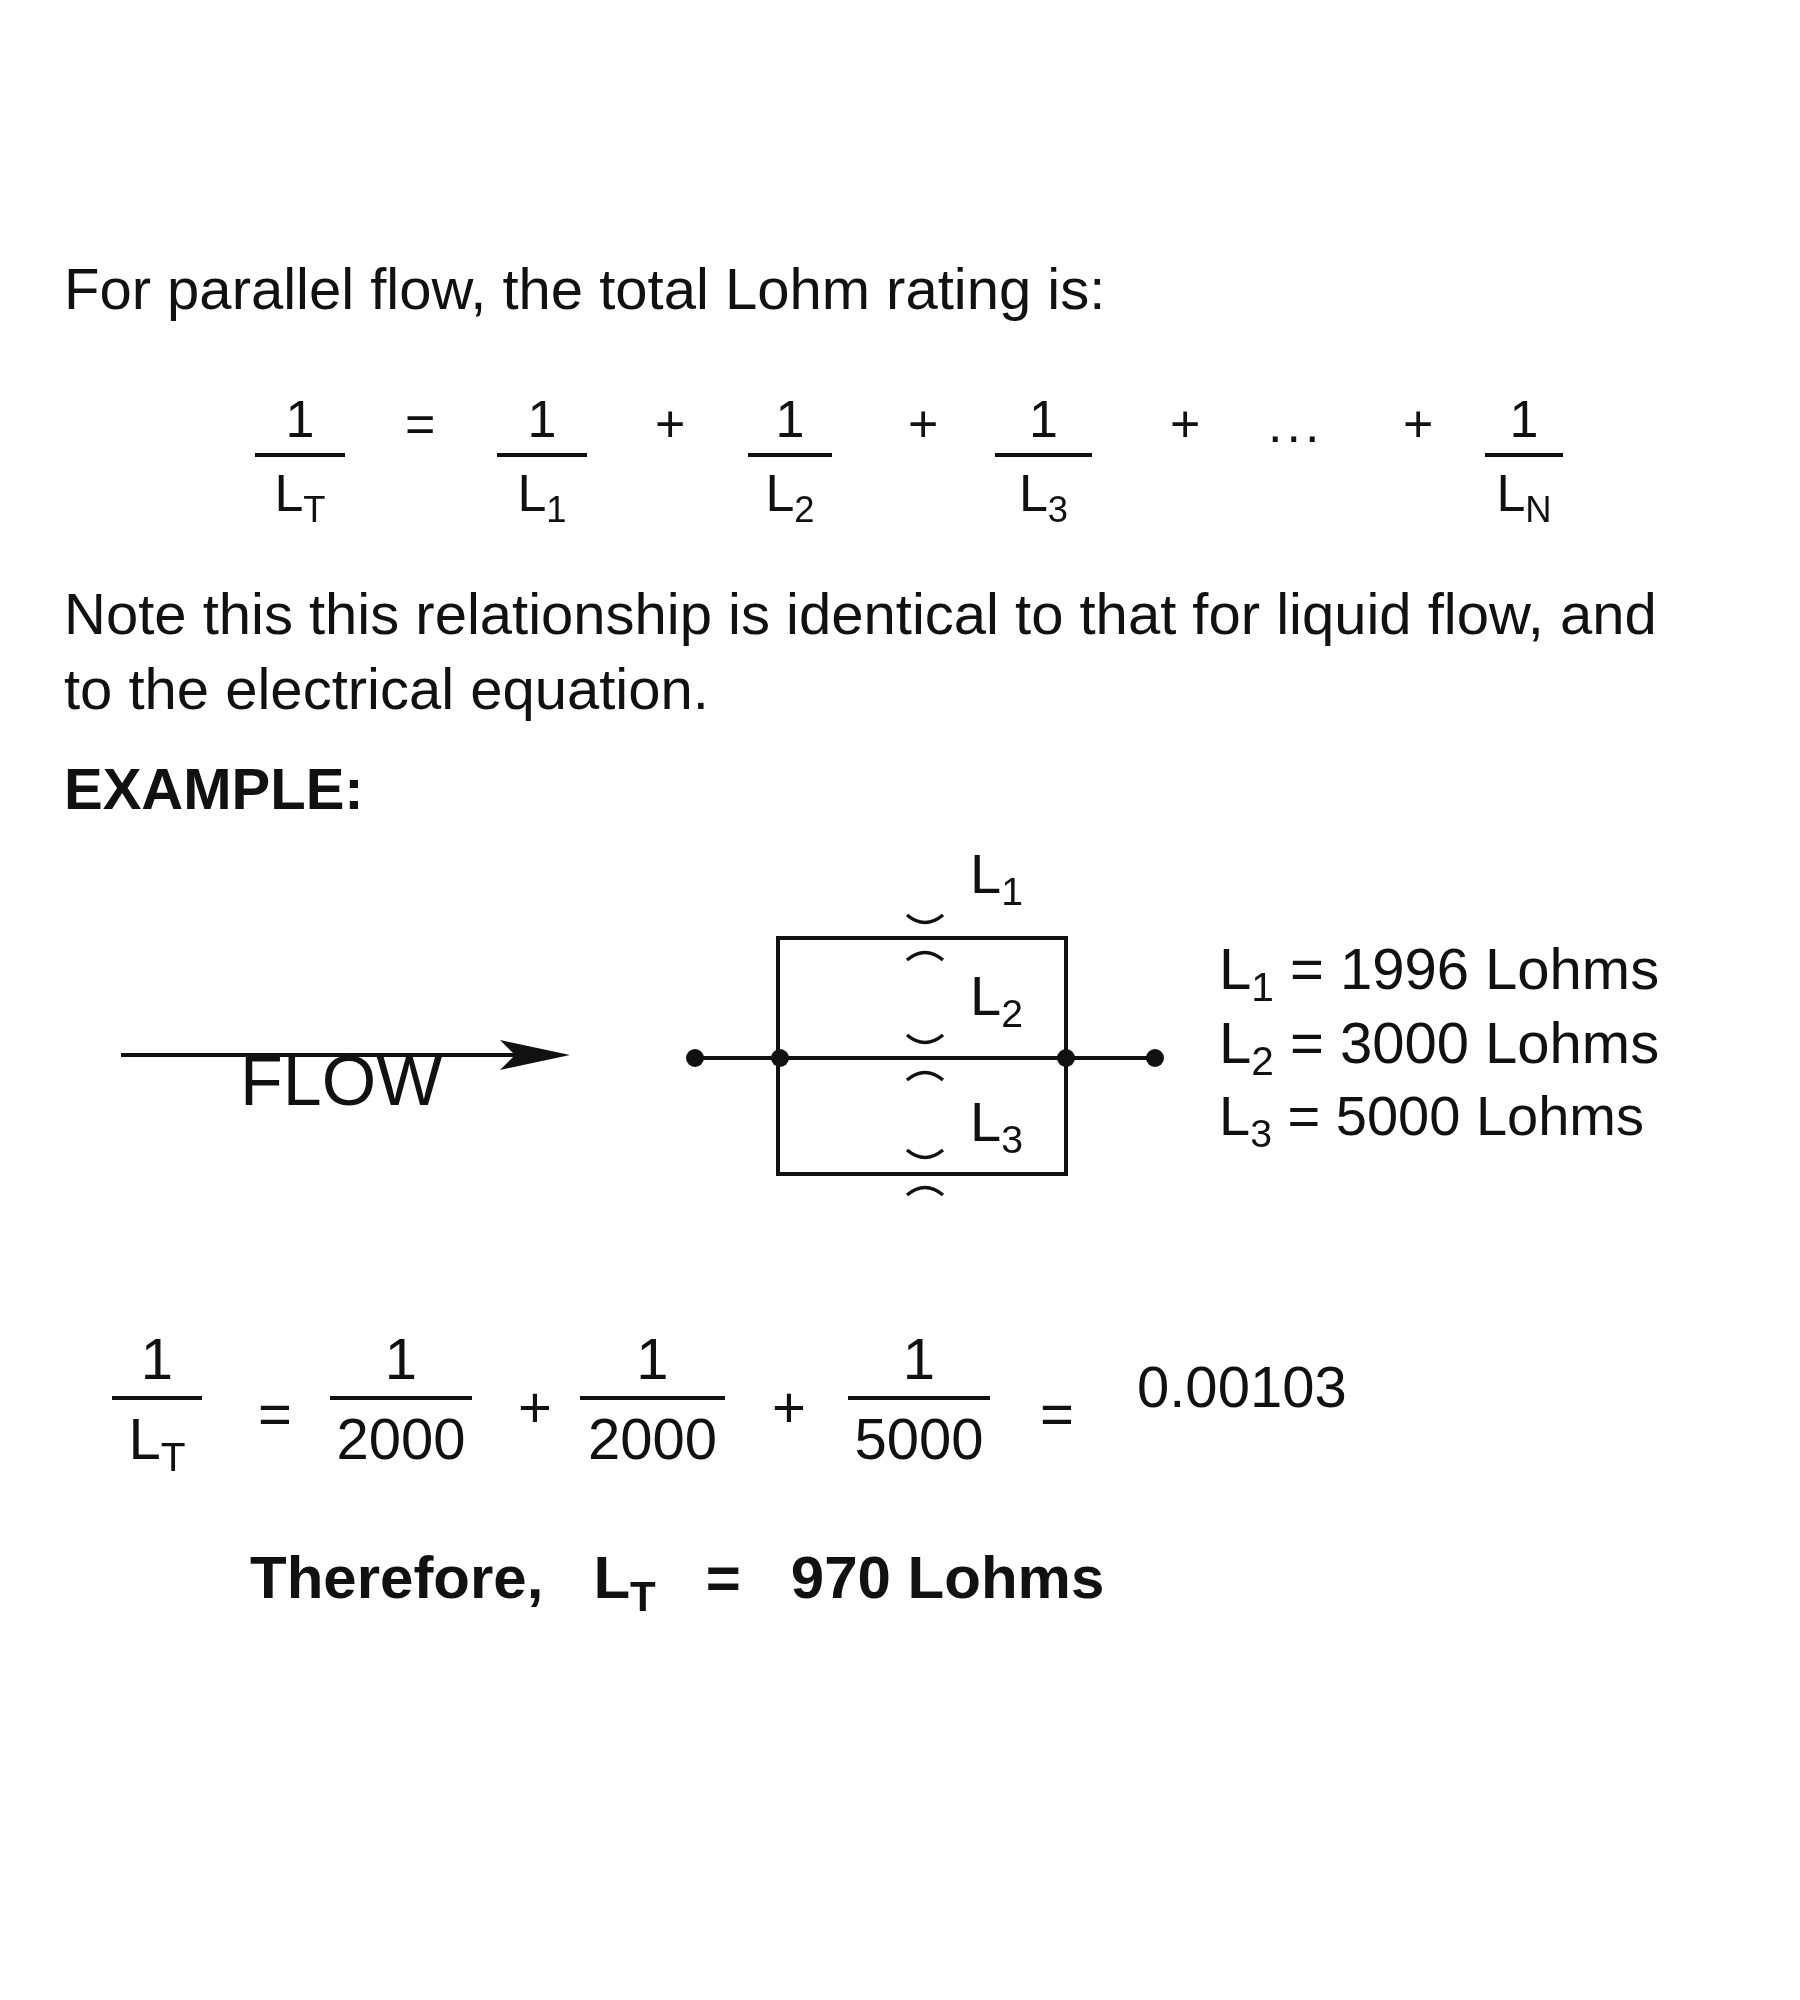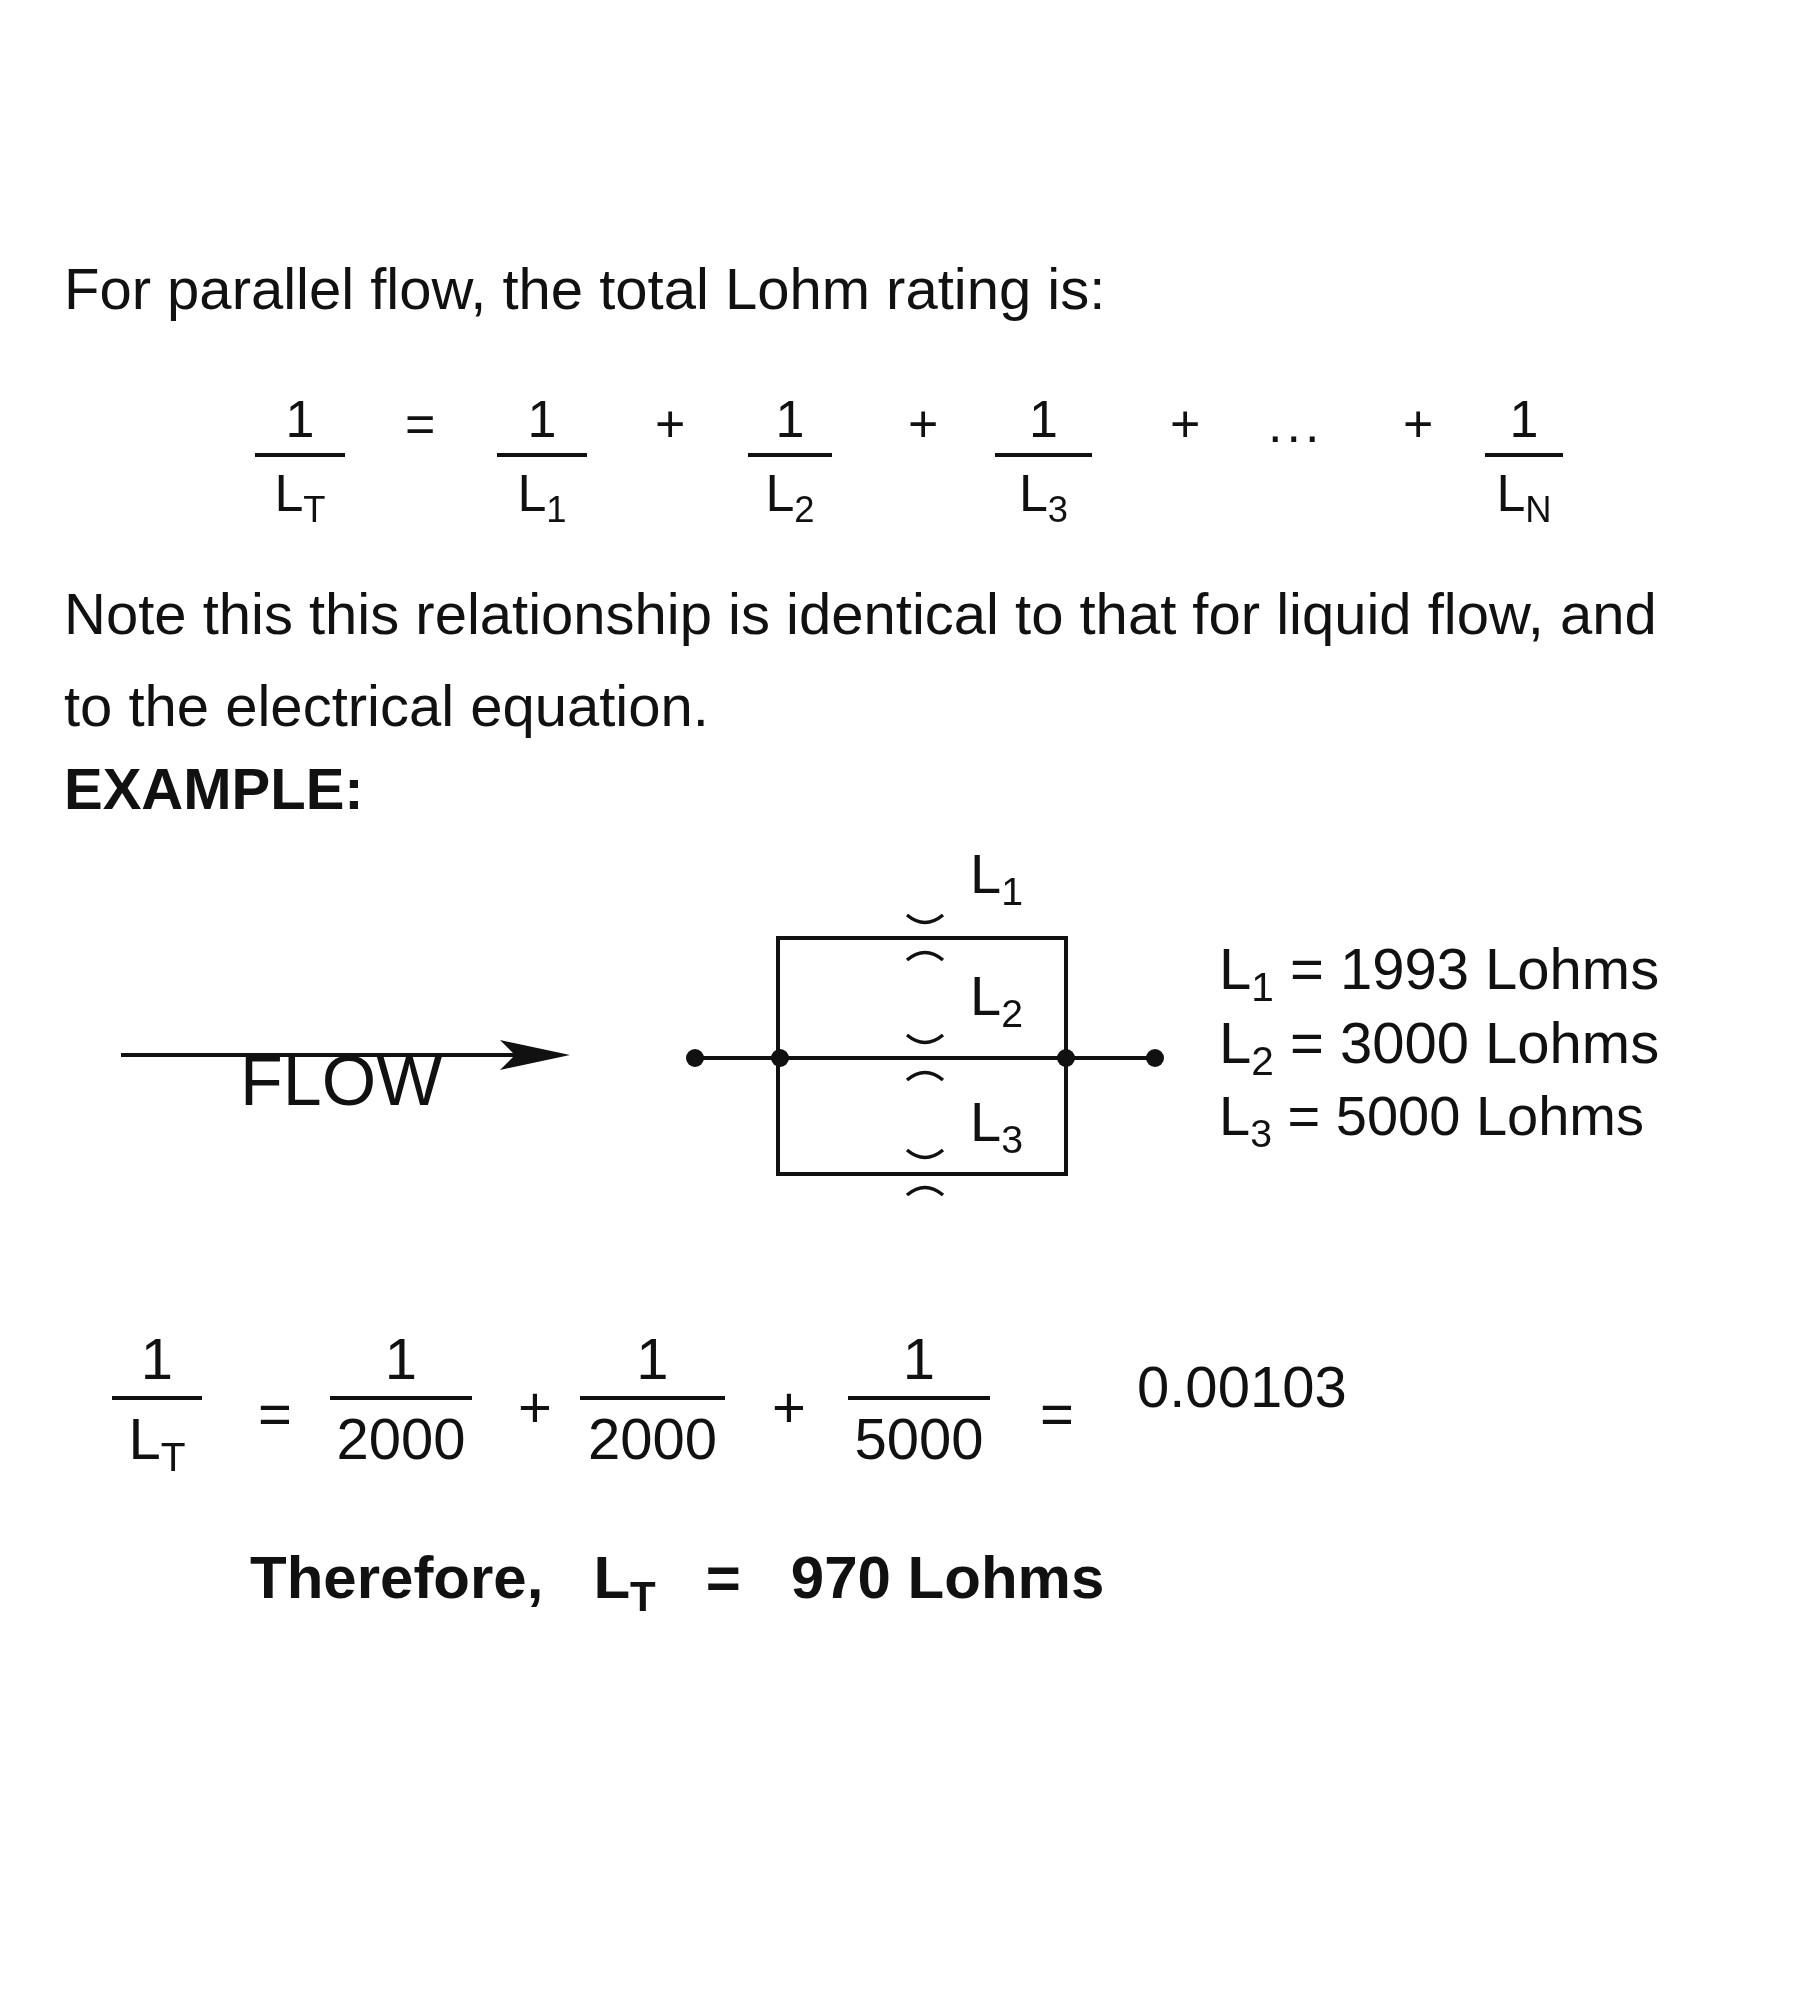--- a/index.html
+++ b/index.html
@@ -49,21 +49,21 @@
   <div class="op" style="left:1268px;top:398px;letter-spacing:4px;">...</div>
   <div class="op" style="left:1403px;top:398px;">+</div>
   <div class="frac" style="left:1485px;top:393px;width:78px;">
     <span class="num">1</span>
     <span class="bar"></span>
     <span class="den"><span>L</span><sub>N</sub></span>
   </div>
 </div>
 
 <div class="t para" style="left:64px;top:585px;">Note this this relationship is identical to that for liquid flow, and</div>
-<div class="t para" style="left:64px;top:660px;margin-top:17px;">to the electrical equation.</div>
+<div class="t para" style="left:64px;top:660px;">to the electrical equation.</div>
 
 <div class="t para bold" style="left:64px;top:760px;">EXAMPLE:</div>
 
 <svg width="1800" height="2000">
 
   <g>
     <line x1="121" y1="1055" x2="540" y2="1055" stroke="#111" stroke-width="4"></line>
     <polygon points="500,1040 570,1055 500,1070 515,1055" fill="#111"></polygon>
   </g>
 
@@ -88,21 +88,21 @@
   </g>
 </svg>
 
 <div class="t" style="left:240px;top:1034px;font-size:70px;margin-top:12px;">FLOW</div>
 
 <div class="t" style="left:970px;top:846px;font-size:56px;"><span>L</span><sub>1</sub></div>
 <div class="t" style="left:970px;top:968px;font-size:56px;"><span>L</span><sub>2</sub></div>
 <div class="t" style="left:970px;top:1094px;font-size:56px;"><span>L</span><sub>3</sub></div>
 
 <div>
-  <div class="t" style="left:1219px;top:940px;font-size:58px;"><span>L</span><sub>1</sub> <span>= 1993 Lohms</span></div>
+  <div class="t" style="left:1219px;top:940px;font-size:58px;"><span>L</span><sub>1</sub> <span>= 1996 Lohms</span></div>
   <div class="t" style="left:1219px;top:1014px;font-size:58px;"><span>L</span><sub>2</sub> <span>= 3000 Lohms</span></div>
   <div class="t" style="left:1219px;top:1088px;font-size:56px;"><span>L</span><sub>3</sub> <span>= 5000 Lohms</span></div>
 </div>
 
 <div>
   <div class="frac" style="left:112px;top:1330px;width:90px;font-size:58px;">
     <span class="num">1</span>
     <span class="bar"></span>
     <span class="den"><span>L</span><sub>T</sub></span>
   </div>

